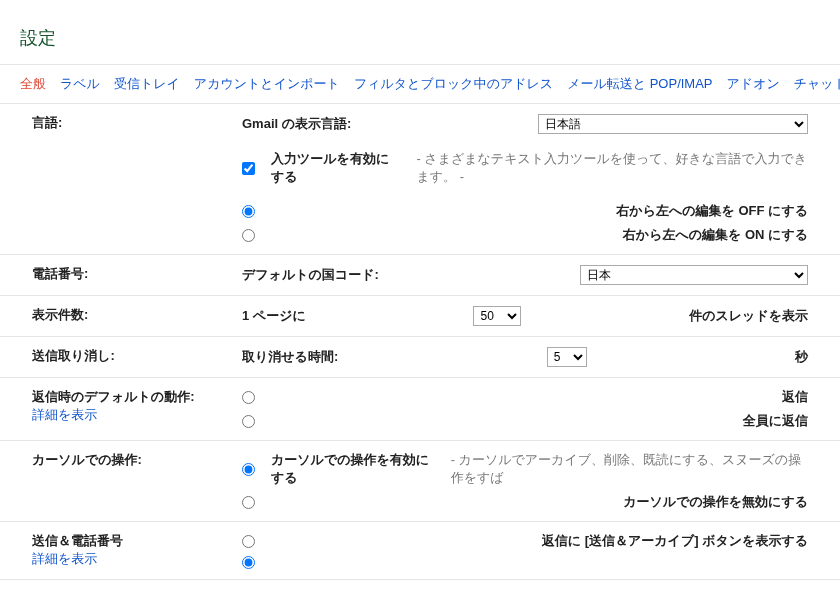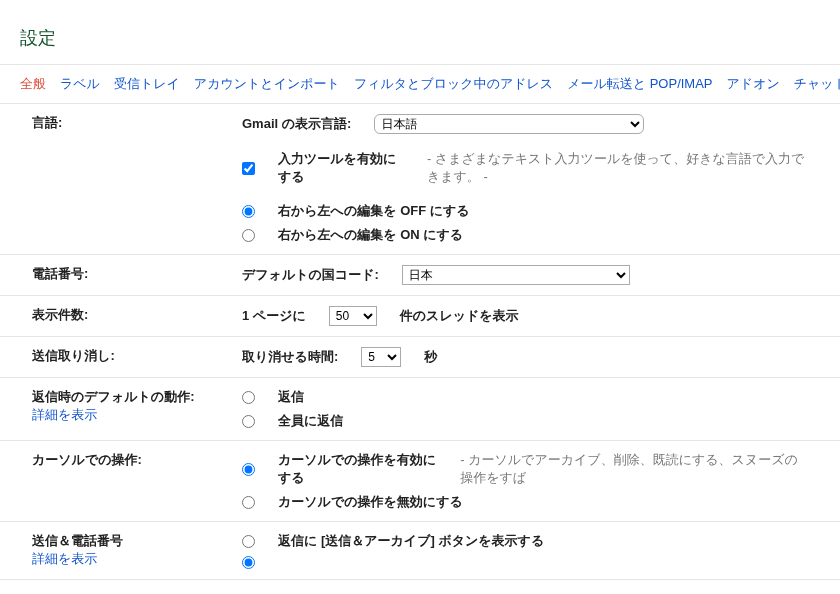--- a/index.html
+++ b/index.html
@@ -9,26 +9,26 @@
     .divider-top { border-top: 1px solid #e5e5e5; }
     .tabs { display: flex; gap: 14px; padding: 10px 20px; white-space: nowrap; }
     .tab { color: #1155cc; cursor: pointer; font-size: 13px; }
     .tab.active { color: #dd4b39; }
     .section { display: flex; padding: 10px 32px; border-top: 1px solid #e5e5e5; align-items: flex-start; }
     .section.first { border-top: 1px solid #e5e5e5; }
     .label-col { width: 210px; flex-shrink: 0; }
     .label-bold { font-weight: bold; font-size: 13px; }
     .link { color: #1155cc; cursor: pointer; font-size: 13px; }
     .content-col { flex: 1; min-width: 0; }
-    .row { display: flex; align-items: center; gap: 23px; margin-bottom: 6px; flex-wrap: nowrap; }
+    .row { display: flex; align-items: center; gap: 16px; margin-bottom: 6px; flex-wrap: nowrap; justify-content: space-between; }
     .row:last-child { margin-bottom: 0; }
     .desc { color: #777; }
     .bold { font-weight: bold; }
     select { font-size: 12px; border: 1px solid #aaa; background: #fff; height: 20px; padding: 0 2px; }
-    select.wide { width: 270px; border-radius: 6px; }
+    select.wide { width: 270px; }
     select.country { width: 228px; }
     select.small { width: 48px; }
     select.tiny { width: 40px; }
     input[type="checkbox"], input[type="radio"] { margin: 0; }
     .spacer-v { height: 10px; }
   </style>
 </head>
 <body>
 
 <div class="container">

